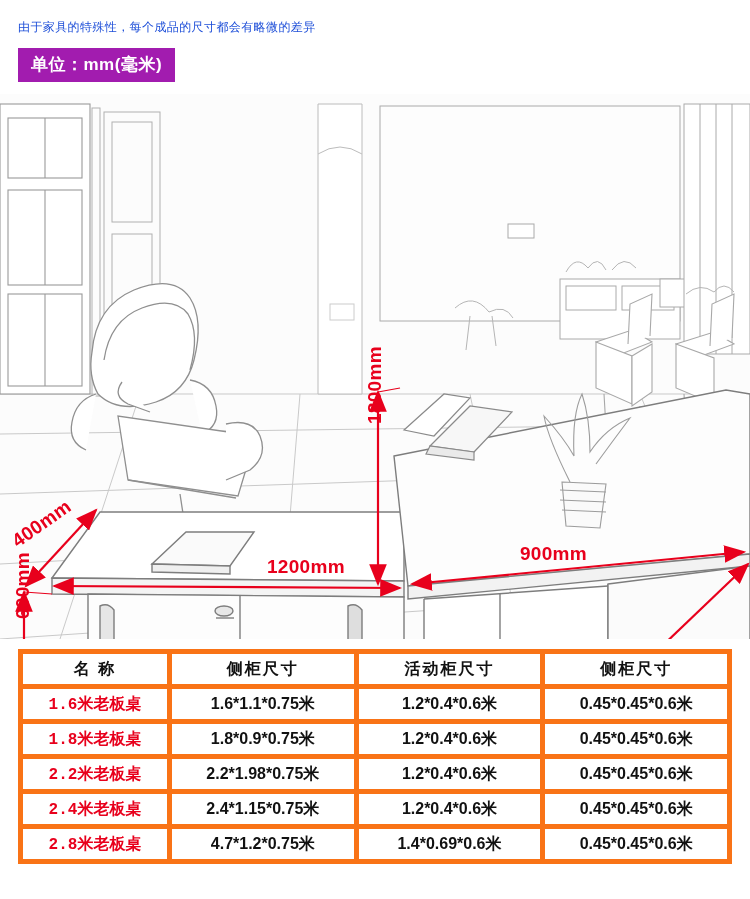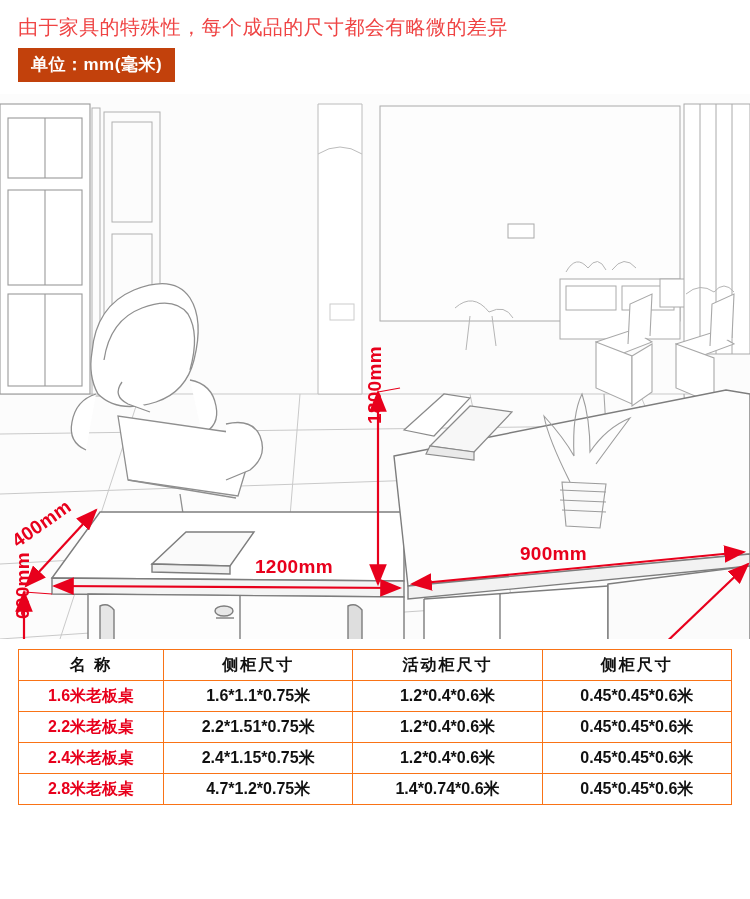--- a/index.html
+++ b/index.html
@@ -14,28 +14,28 @@
     color: #000;
     position: relative;
     overflow: hidden;
   }
 
   
   .notes {
     padding: 14px 18px 0 18px;
   }
   .note-line {
-    font-size: 20px;
+    font-size: 12px;
     line-height: 26px;
-    color: #ef4444;
+    color: #1d4ed8;
     letter-spacing: 0.4px;
   }
   .unit-badge {
     display: inline-block;
-    background: #c2410c;
+    background: #a21caf;
     color: #fff;
     font-size: 17px;
     font-weight: bold;
     padding: 5px 13px 6px 13px;
     margin-top: 8px;
     letter-spacing: 0.5px;
   }
 
   
   .illustration {
@@ -51,48 +51,49 @@
     top: 0; left: 0;
   }
   .dim-label {
     position: absolute;
     color: #e8001c;
     font-weight: bold;
     font-size: 19px;
     white-space: nowrap;
     letter-spacing: 0.3px;
   }
-  .dim-1200 { left: 255px; top: 462px; }
+  .dim-1200 { left: 267px; top: 462px; }
   .dim-900  { left: 520px; top: 449px; }
   .dim-1800 { left: 364px; top: 330px; transform: rotate(-90deg); transform-origin: left top; }
   .dim-600  { left: 12px;  top: 525px; transform: rotate(-90deg); transform-origin: left top; }
   .dim-400  { left: 8px;   top: 440px; transform: rotate(-35deg); transform-origin: left top; }
 
   
   .spec-table {
     border-collapse: collapse;
     width: 714px;
     margin: 10px auto 0 auto;
     table-layout: fixed;
   }
   .spec-table th, .spec-table td {
-    border: 1px solid #f97316;
+    border: 5px solid #f97316;
     text-align: center;
     font-size: 16px;
     height: 28px;
     padding: 1px 2px;
     font-weight: bold;
     color: #111;
   }
   .spec-table th {
     font-size: 16px;
     letter-spacing: 2px;
   }
   .spec-table td.name-cell {
     color: #e8001c;
+    font-family: Liberation Mono, monospace;
   }
   .col-name { width: 140px; }
 </style>
 </head>
 <body>
 
 <div class="notes">
   <div class="note-line">由于家具的特殊性，每个成品的尺寸都会有略微的差异</div>
   <div class="unit-badge">单位：mm(毫米)</div>
 </div>
@@ -268,31 +269,37 @@
     </tr>
   </thead>
   <tbody>
     <tr>
       <td class="name-cell">1.6米老板桌</td>
       <td>1.6*1.1*0.75米</td>
       <td>1.2*0.4*0.6米</td>
       <td>0.45*0.45*0.6米</td>
     </tr>
     <tr>
+      <td class="name-cell">1.8米老板桌</td>
+      <td>1.8*0.9*0.75米</td>
+      <td>1.2*0.4*0.6米</td>
+      <td>0.45*0.45*0.6米</td>
+    </tr>
+    <tr>
       <td class="name-cell">2.2米老板桌</td>
-      <td>2.2*1.51*0.75米</td>
+      <td>2.2*1.98*0.75米</td>
       <td>1.2*0.4*0.6米</td>
       <td>0.45*0.45*0.6米</td>
     </tr>
     <tr>
       <td class="name-cell">2.4米老板桌</td>
       <td>2.4*1.15*0.75米</td>
       <td>1.2*0.4*0.6米</td>
       <td>0.45*0.45*0.6米</td>
     </tr>
     <tr>
       <td class="name-cell">2.8米老板桌</td>
       <td>4.7*1.2*0.75米</td>
-      <td>1.4*0.74*0.6米</td>
+      <td>1.4*0.69*0.6米</td>
       <td>0.45*0.45*0.6米</td>
     </tr>
   </tbody>
 </table>
 
 </body></html>

